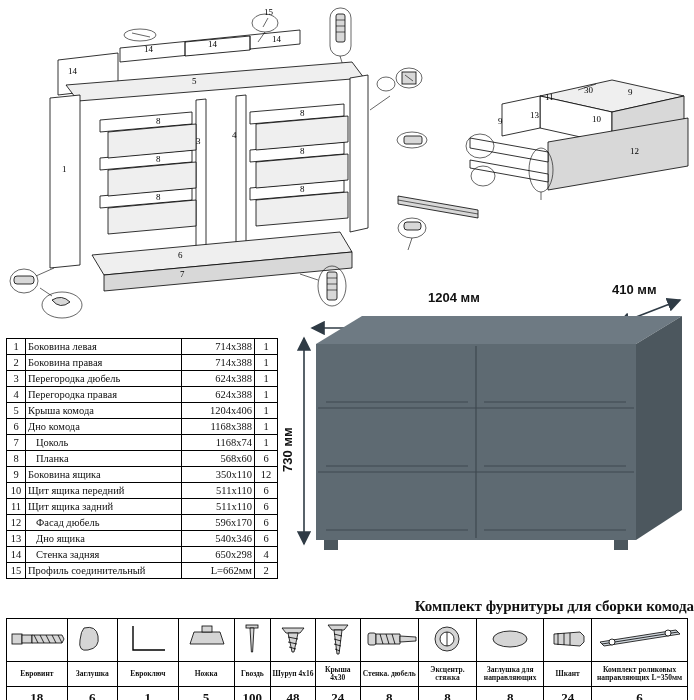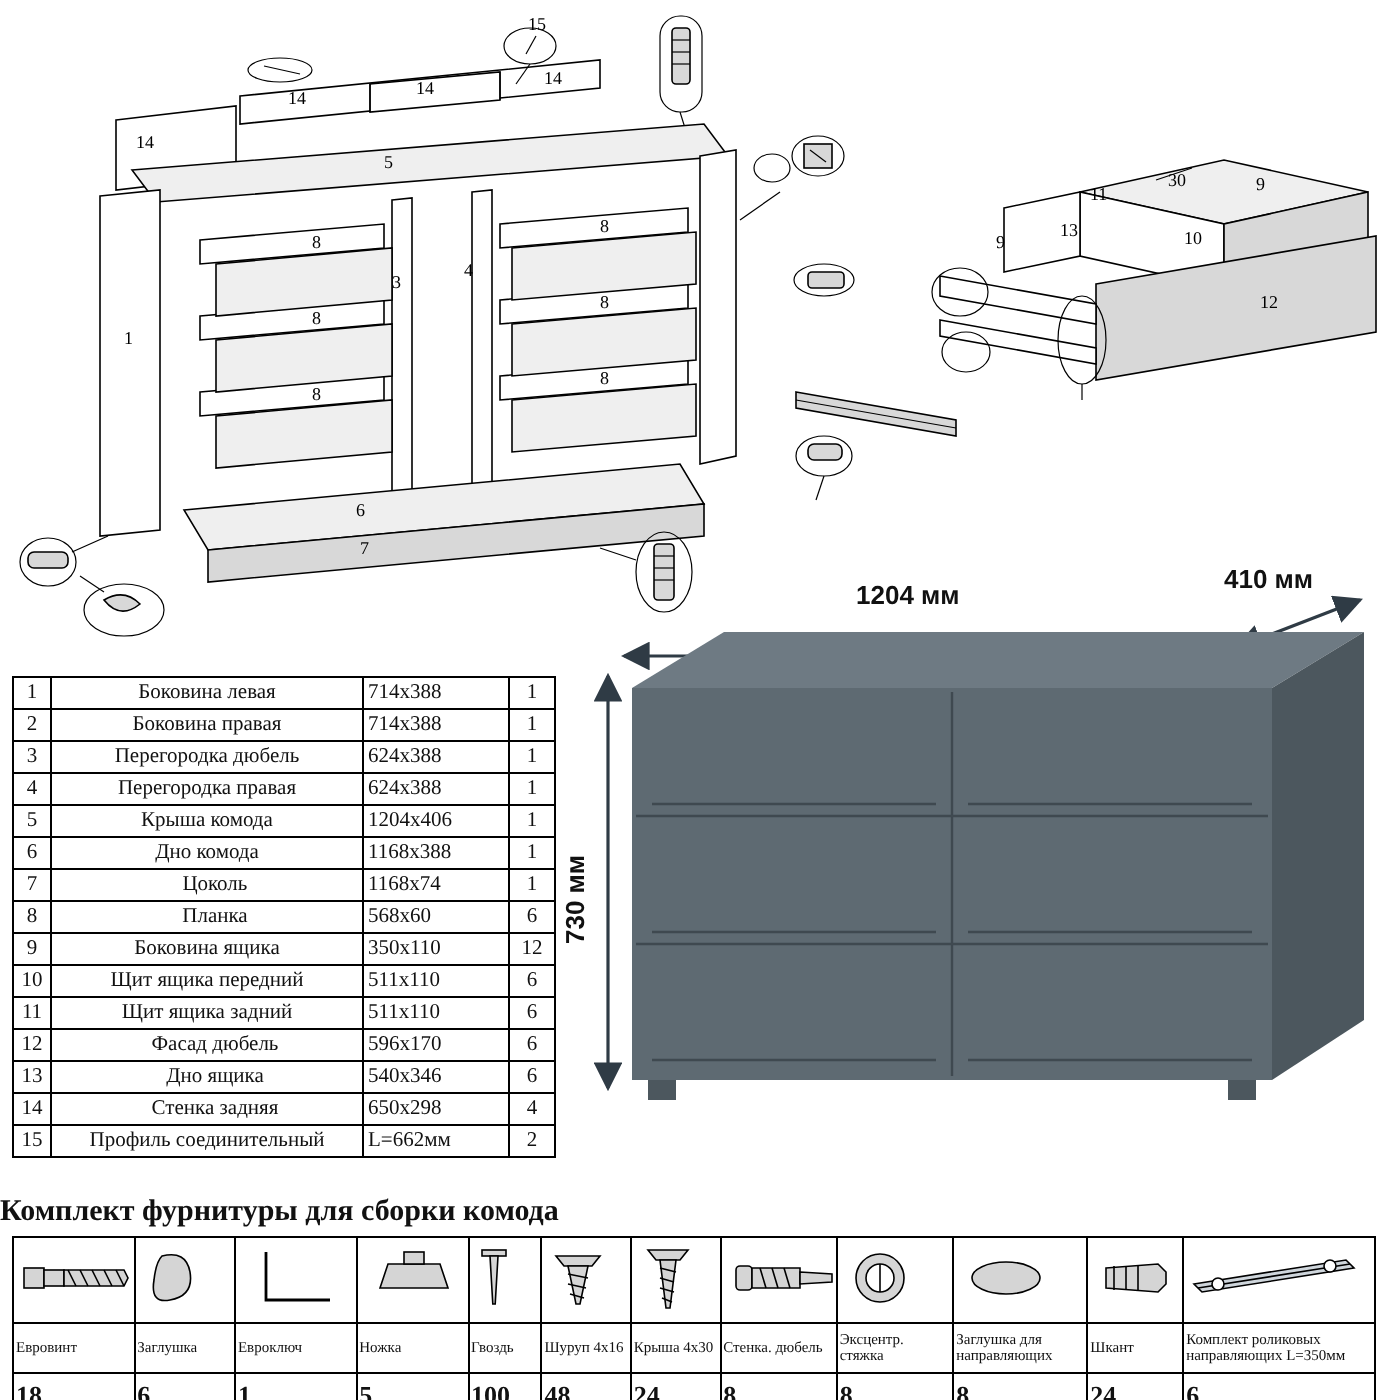--- a/index.html
+++ b/index.html
@@ -24,41 +24,41 @@
     font-size:10.5px;
   }
   .parts-table td{
     border:1px solid #000;
     padding:0 2px;
     height:15px;
     line-height:15px;
     white-space:nowrap;
   }
   .parts-table td.num{width:14px;text-align:center;}
-  .parts-table td.name{text-align:center;margin-top:45px;}
-  .parts-table td.dim{width:68px;text-align:left;}
+  .parts-table td.name{text-align:left;margin-top:45px;}
+  .parts-table td.dim{width:68px;text-align:right;}
   .parts-table td.qty{width:18px;text-align:center;}
   .indent{padding-left:10px !important;}
 
   
   .dimdraw{position:absolute;left:282px;top:282px;width:412px;height:310px;}
 
   
   .hw-title{
     position:absolute;left:0;top:598px;width:694px;
-    text-align:left;font-size:15px;font-weight:bold;
+    text-align:right;font-size:15px;font-weight:bold;
     font-family:"Liberation Serif", serif;
   }
   .hw-table{
     position:absolute;left:6px;top:618px;width:682px;
     border-collapse:collapse;
     font-size:8px;
     table-layout:fixed;
   }
-  .hw-table td{border:1px solid #000;text-align:left;vertical-align:middle;}
+  .hw-table td{border:1px solid #000;text-align:center;vertical-align:middle;font-weight:bold;}
   .hw-pic{height:40px;}
   .hw-name{height:22px;font-size:7.5px;line-height:8.5px;padding:1px;}
   .hw-qty{height:20px;font-size:13px;font-weight:bold;}
 </style>
 </head>
 <body>
 
 <div class="page">
 
   <div class="assembly">

